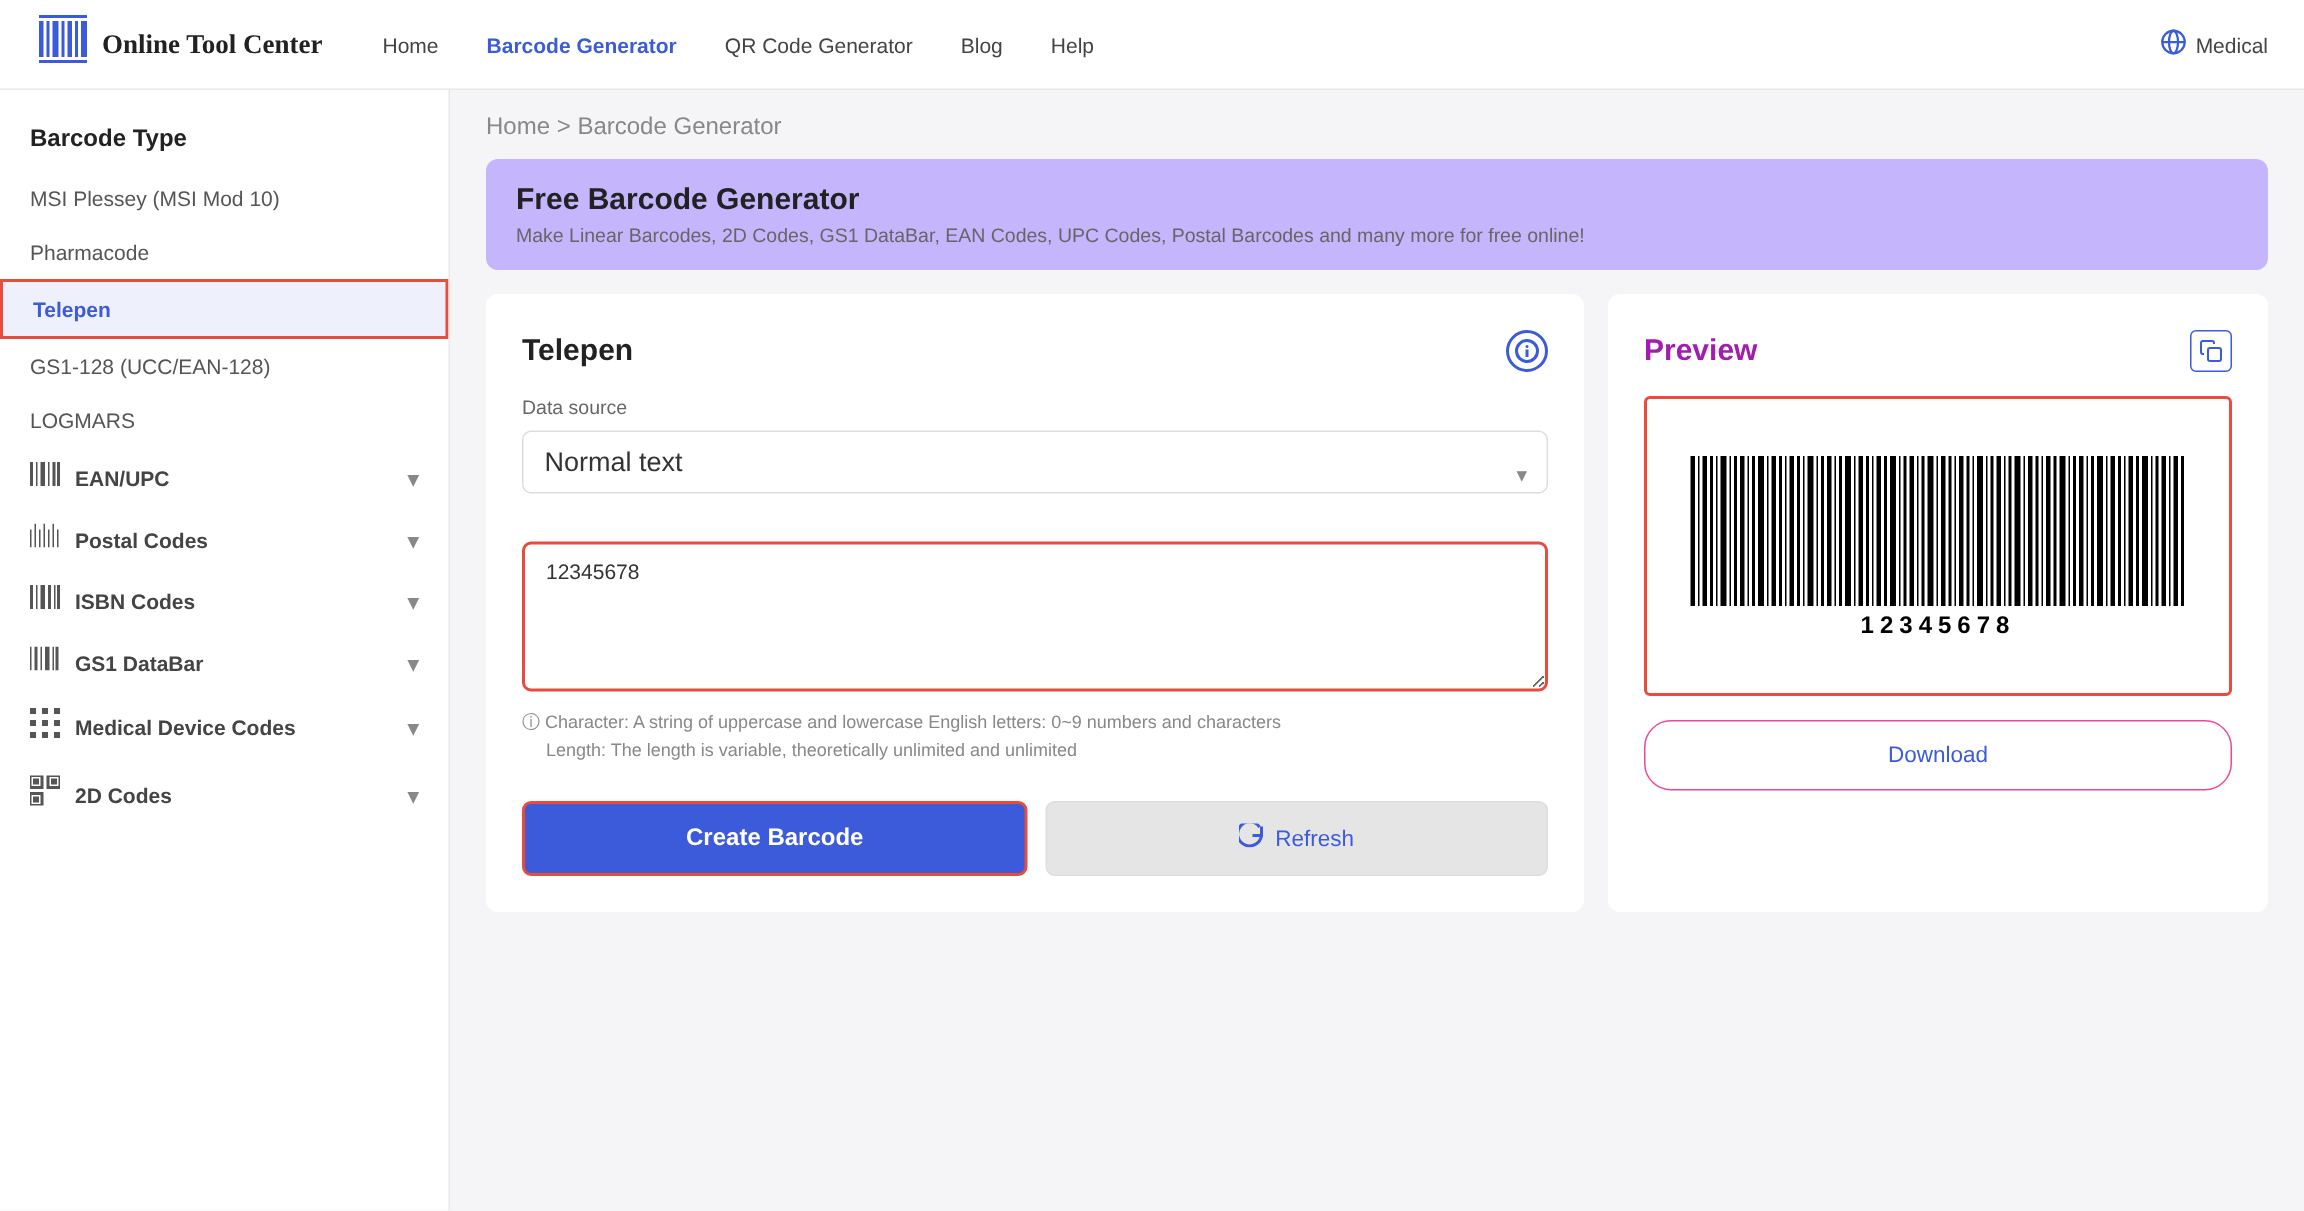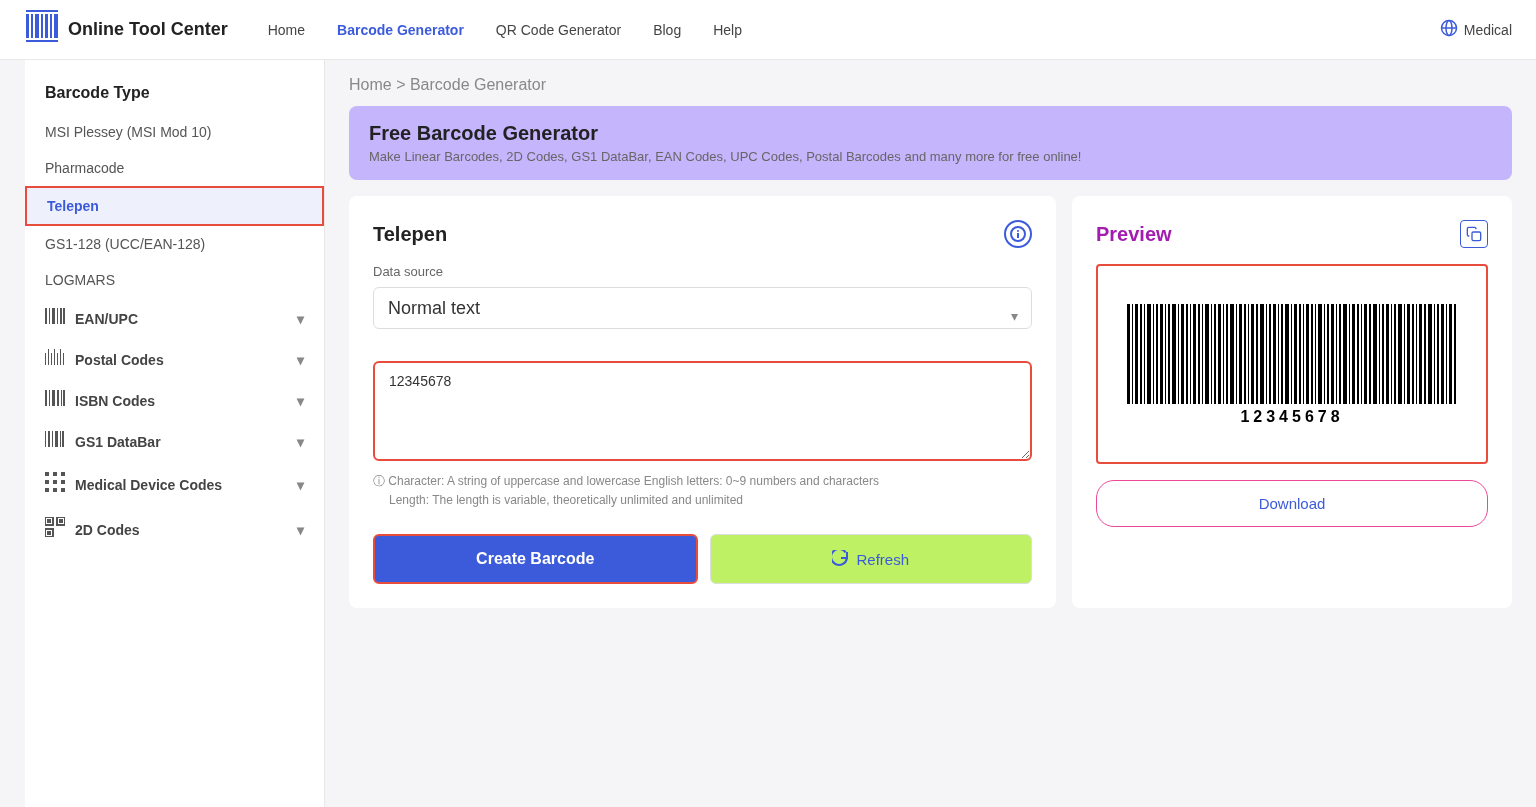--- a/index.html
+++ b/index.html
@@ -25,20 +25,21 @@
       text-decoration: none;
     }
     .logo-icon {
       color: #3b5bdb;
       font-size: 28px;
     }
     .logo-text {
       font-size: 18px;
       font-weight: bold;
       color: #222;
+      font-family: Liberation Serif, serif;
     }
     .nav {
       display: flex;
       gap: 32px;
       flex: 1;
       align-items: center;
     }
     .nav-item {
       color: #444;
       text-decoration: none;
@@ -55,21 +56,20 @@
       gap: 6px;
       color: #444;
       cursor: pointer;
       margin-left: auto;
     }
 
     
     .layout {
       display: flex;
       height: calc(100vh - 60px);
-      margin-left: 25px;
     }
 
     
     .sidebar {
       width: 300px;
       background: #fff;
       border-right: 1px solid #e8e8e8;
       padding: 16px 0;
       overflow-y: auto;
       flex-shrink: 0;
@@ -239,21 +239,21 @@
       color: #fff;
       border: 2px solid #e74c3c;
       border-radius: 6px;
       padding: 14px 20px;
       font-size: 16px;
       cursor: pointer;
       font-weight: 600;
     }
     .btn-refresh {
       flex: 1;
-      background: #bef264;
+      background: #e5e5e5;
       color: #3b5bdb;
       border: 1px solid #ddd;
       border-radius: 6px;
       padding: 14px 20px;
       font-size: 15px;
       cursor: pointer;
       display: flex;
       align-items: center;
       justify-content: center;
       gap: 8px;

